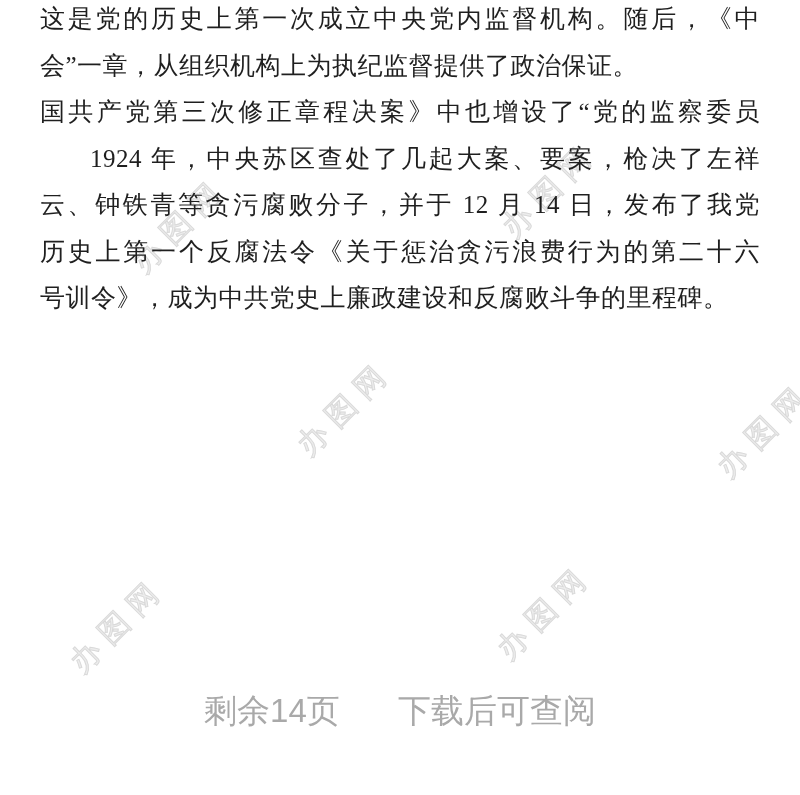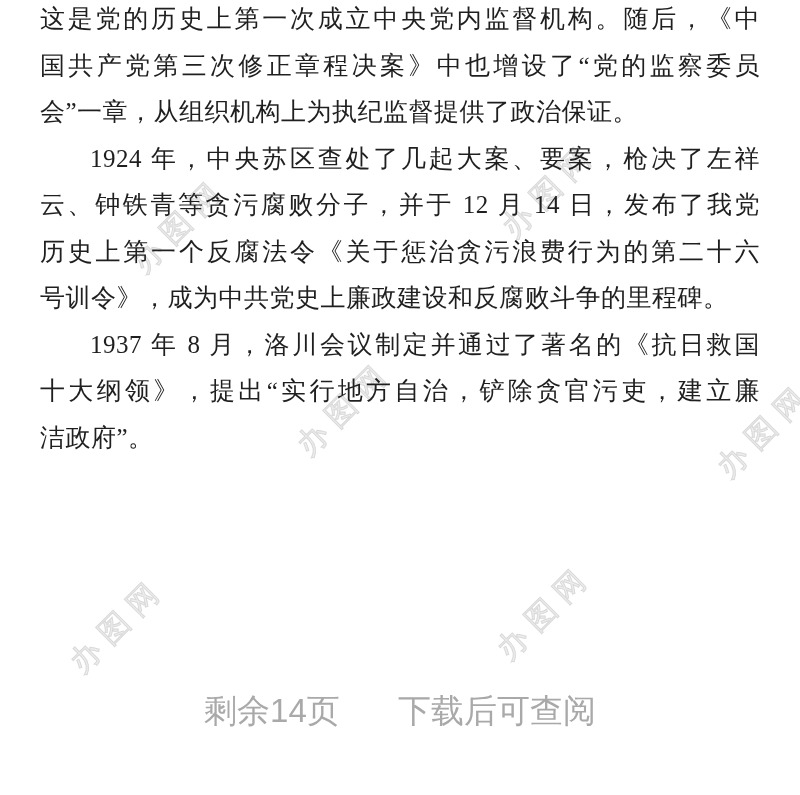--- a/index.html
+++ b/index.html
@@ -76,33 +76,28 @@
       <div class="wm" style="left: 550px; top: 190px;">办图网</div>
       <div class="wm" style="left: 345px; top: 408px;">办图网</div>
       <div class="wm" style="left: 765px; top: 430px;">办图网</div>
       <div class="wm" style="left: 118px; top: 625px;">办图网</div>
       <div class="wm" style="left: 545px; top: 612px;">办图网</div>
     </div>
 
   <div class="text-block">
       <div class="paragraph">
         <div class="line">这是党的历史上第一次成立中央党内监督机构。随后，《中</div>
+        <div class="line last">会”一章，从组织机构上为执纪监督提供了政治保证。</div>
         <div class="line">国共产党第三次修正章程决案》中也增设了“党的监察委员</div>
-        <div class="line last">会”一章，从组织机构上为执纪监督提供了政治保证。</div>
       </div>
       <div class="paragraph">
         <div class="line indent">1924 年，中央苏区查处了几起大案、要案，枪决了左祥</div>
         <div class="line">云、钟铁青等贪污腐败分子，并于 12 月 14 日，发布了我党</div>
         <div class="line">历史上第一个反腐法令《关于惩治贪污浪费行为的第二十六</div>
         <div class="line last">号训令》，成为中共党史上廉政建设和反腐败斗争的里程碑。</div>
-      </div>
-      <div class="paragraph">
-        <div class="line indent">1937 年 8 月，洛川会议制定并通过了著名的《抗日救国</div>
-        <div class="line">十大纲领》，提出“实行地方自治，铲除贪官污吏，建立廉</div>
-        <div class="line last">洁政府”。</div>
       </div>
     </div>
 
   <div class="footer">
     <span class="seg">剩余14页</span>
     <span class="seg">下载后可查阅</span>
   </div>
 
 </div>
 

